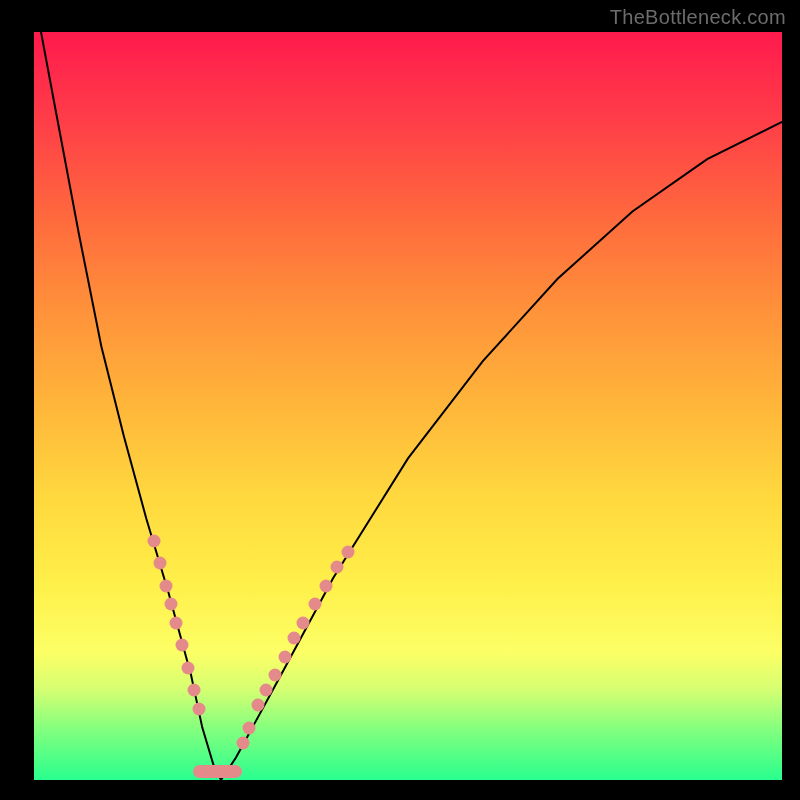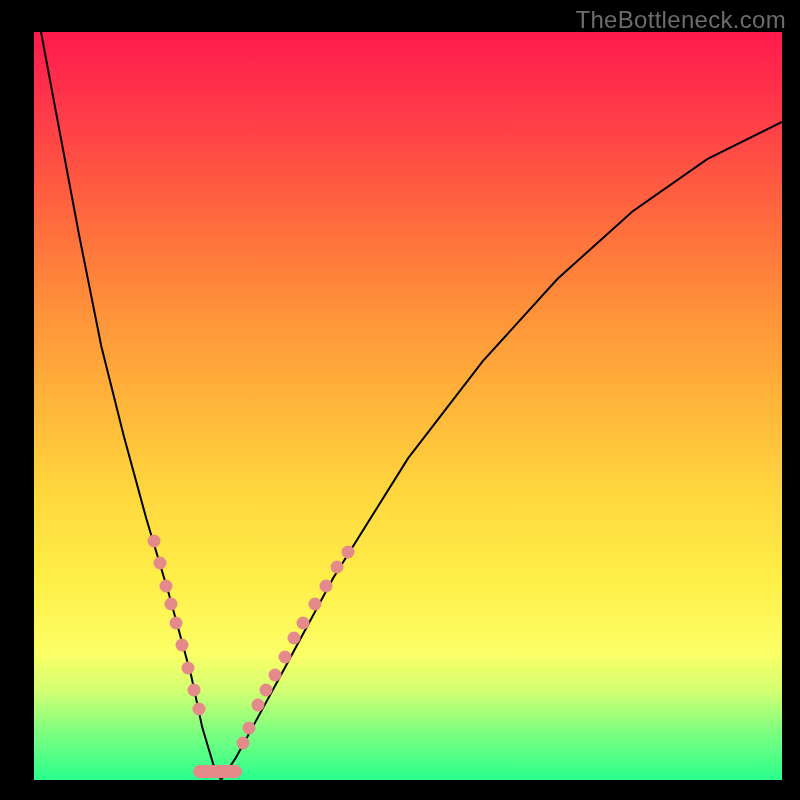--- a/index.html
+++ b/index.html
@@ -37,21 +37,21 @@
       #d4ff72 88%,
       #86ff7e 93%,
       #29ff8e 100%);
     overflow: hidden;
   }
   .watermark {
     position: absolute;
     top: 6px;
     right: 14px;
     color: #6c6c6c;
-    font-size: 24px;
+    font-size: 20px;
     font-weight: 500;
     letter-spacing: 0.3px;
   }
   svg.curve {
     position: absolute;
     left: 0;
     top: 0;
     width: 748px;
     height: 748px;
   }

